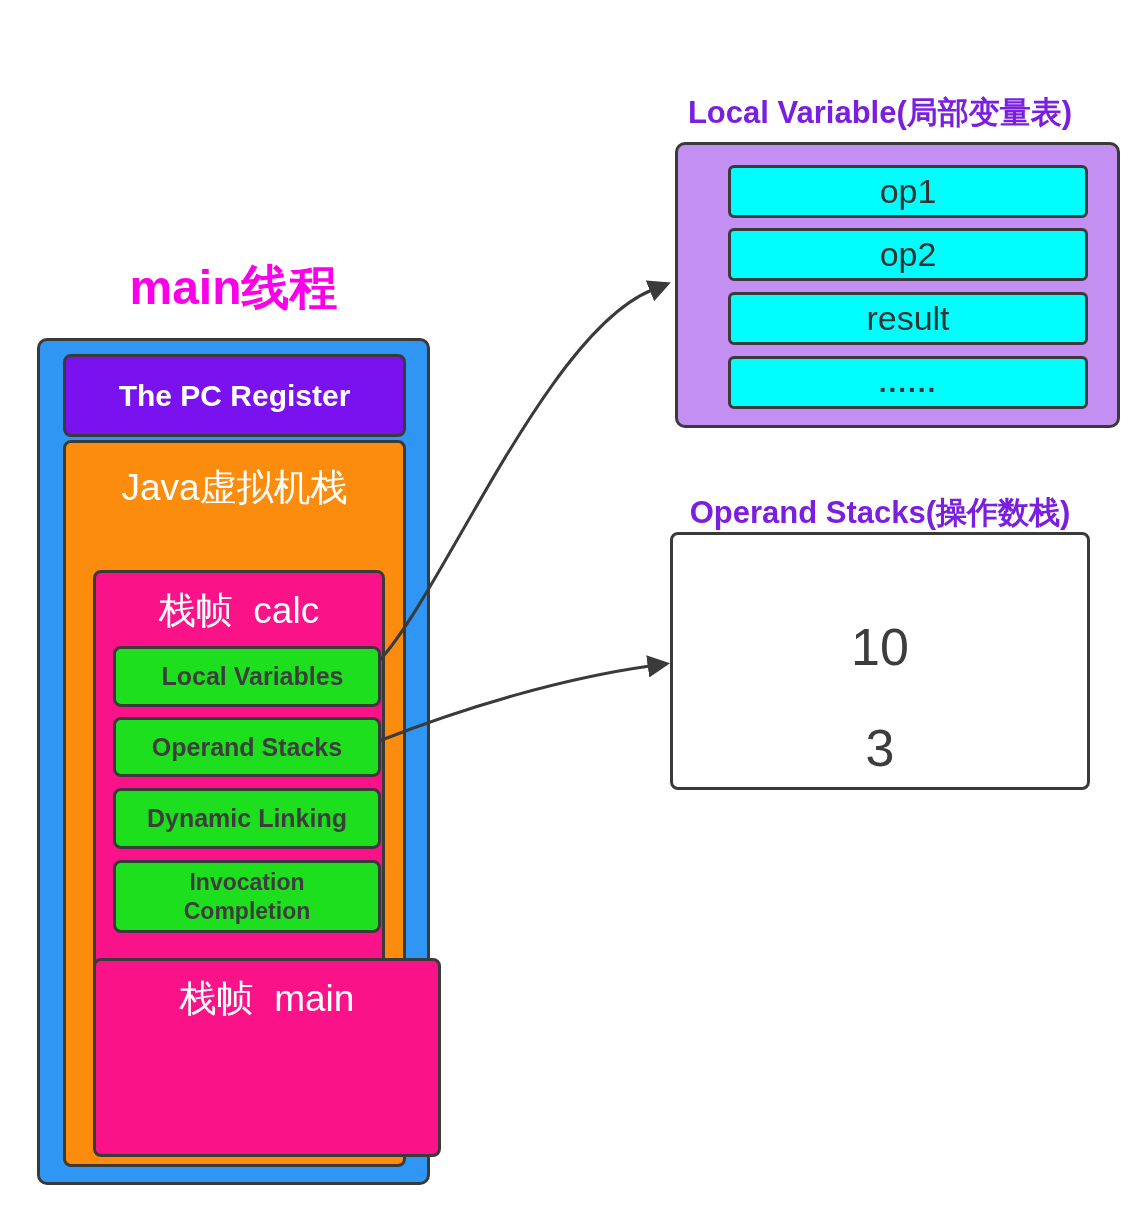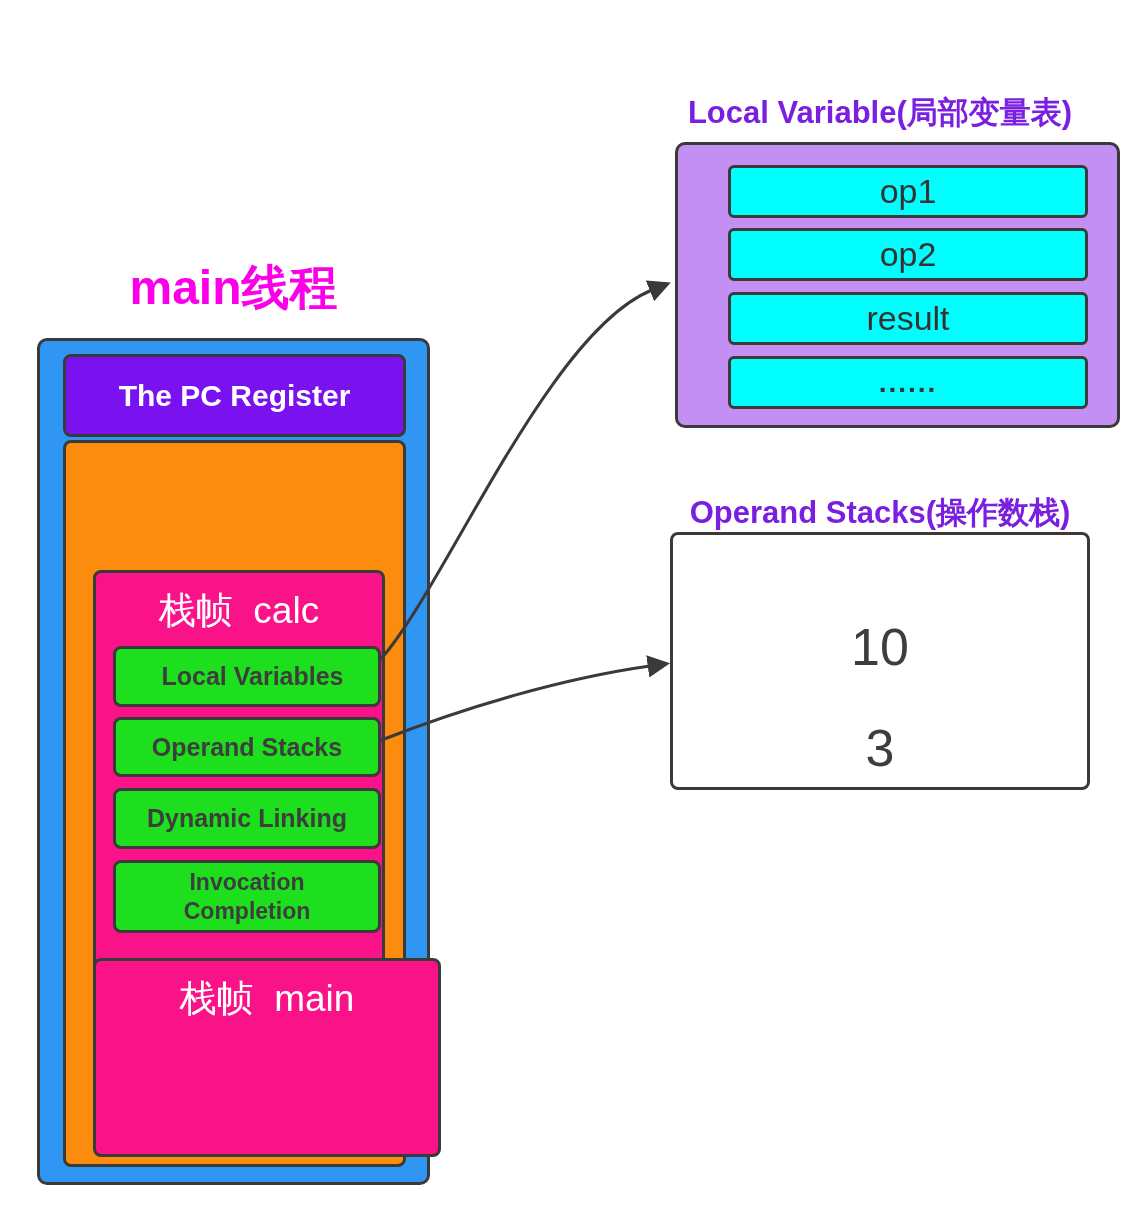--- a/index.html
+++ b/index.html
@@ -123,20 +123,21 @@
 
   <div class="abs thread-title">main线程</div>
 
   <div class="abs blue-box"></div>
 
   <div class="abs pc-box">
     <span>The PC Register</span>
   </div>
 
   <div class="abs jvm-box"></div>
+  <div class="abs jvm-label">Java虚拟机栈</div>
 
   <div class="abs frame frame-calc">
     <div class="frame-title">栈帧  calc</div>
     <div class="frame-item fi-lv">Local Variables</div>
     <div class="frame-item fi-os">Operand Stacks</div>
     <div class="frame-item fi-dl">Dynamic Linking</div>
     <div class="frame-item fi-ic">Invocation Completion</div>
   </div>
 
   <div class="abs frame frame-main">

